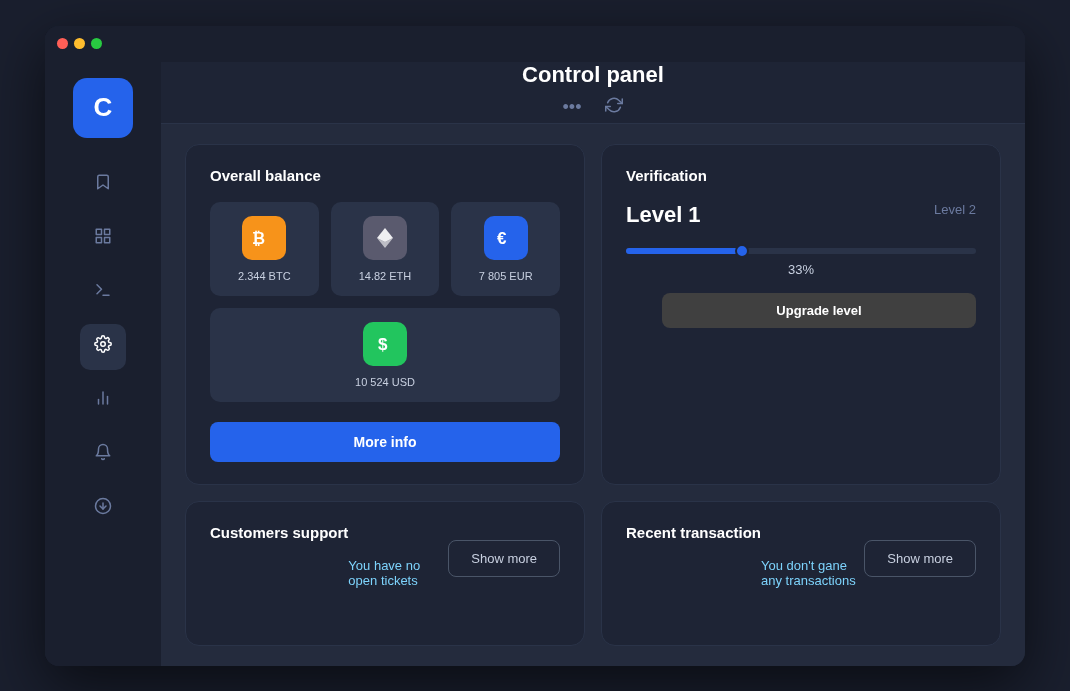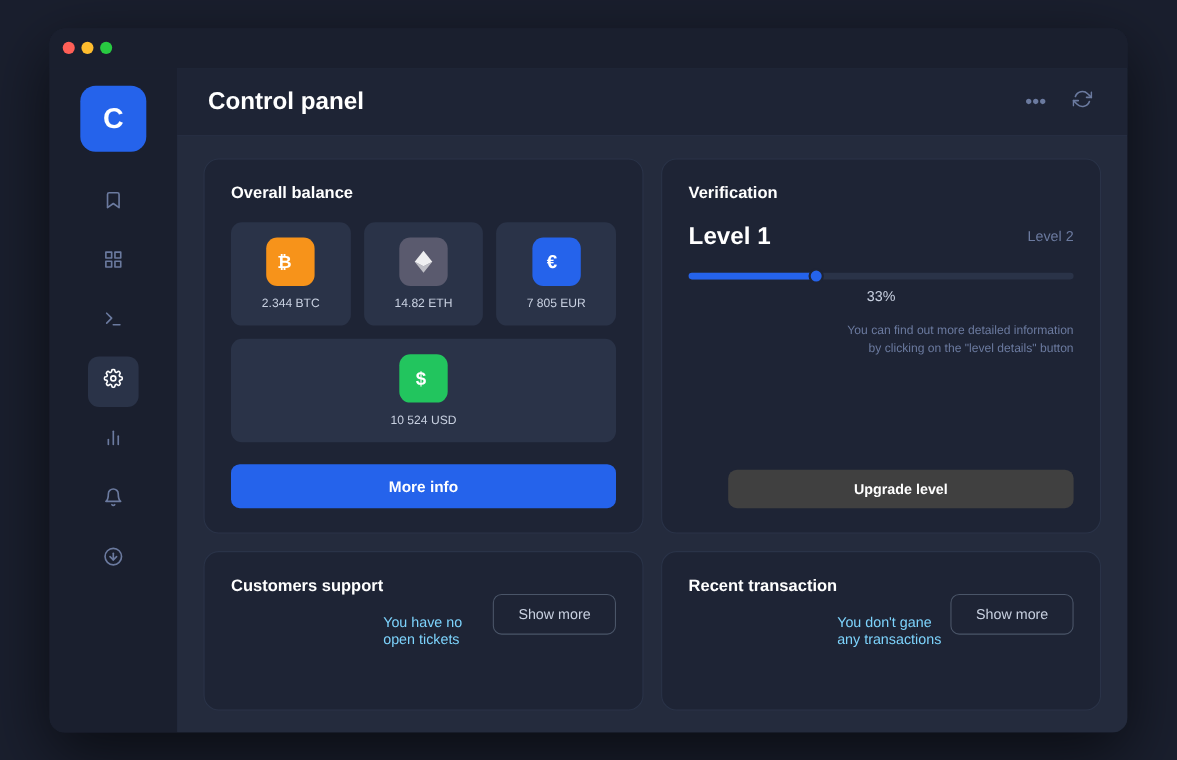--- a/index.html
+++ b/index.html
@@ -104,20 +104,21 @@
 
     .header {
       height: 62px;
       background: #1e2435;
       border-bottom: 1px solid #2a3348;
       display: flex;
       align-items: center;
       justify-content: space-between;
       padding: 0 28px;
       flex-shrink: 0;
+      flex-direction: column;
     }
     .header-title {
       color: #ffffff;
       font-size: 22px;
       font-weight: 600;
     }
     .header-actions {
       display: flex;
       gap: 16px;
       align-items: center;
@@ -208,21 +209,20 @@
     }
 
     
     .verification-card {
       display: flex;
       flex-direction: column;
     }
     .level-header {
       display: flex;
       justify-content: space-between;
-      align-items: center;
       margin-bottom: 20px;
     }
     .level-current {
       color: #ffffff;
       font-size: 22px;
       font-weight: 600;
     }
     .level-next {
       color: #6b7a9f;
       font-size: 13px;
@@ -468,23 +468,20 @@
             <span class="level-next">Level 2</span>
           </div>
           <div class="progress-container">
             <div class="progress-track">
               <div class="progress-fill" style="width:33%">
                 <div class="progress-thumb"></div>
               </div>
             </div>
             <div class="progress-pct">33%</div>
           </div>
-          <div class="verification-hint">
-            You can find out more detailed information<br>by clicking on the "level details" button
-          </div>
           <div class="verification-actions">
             <button class="upgrade-btn">Upgrade level</button>
           </div>
         </div>
 
         <div class="card support-card">
           <div class="card-title">Customers support</div>
           <div class="empty-message">You have no open tickets</div>
           <button class="show-more-btn">Show more</button>
         </div>

